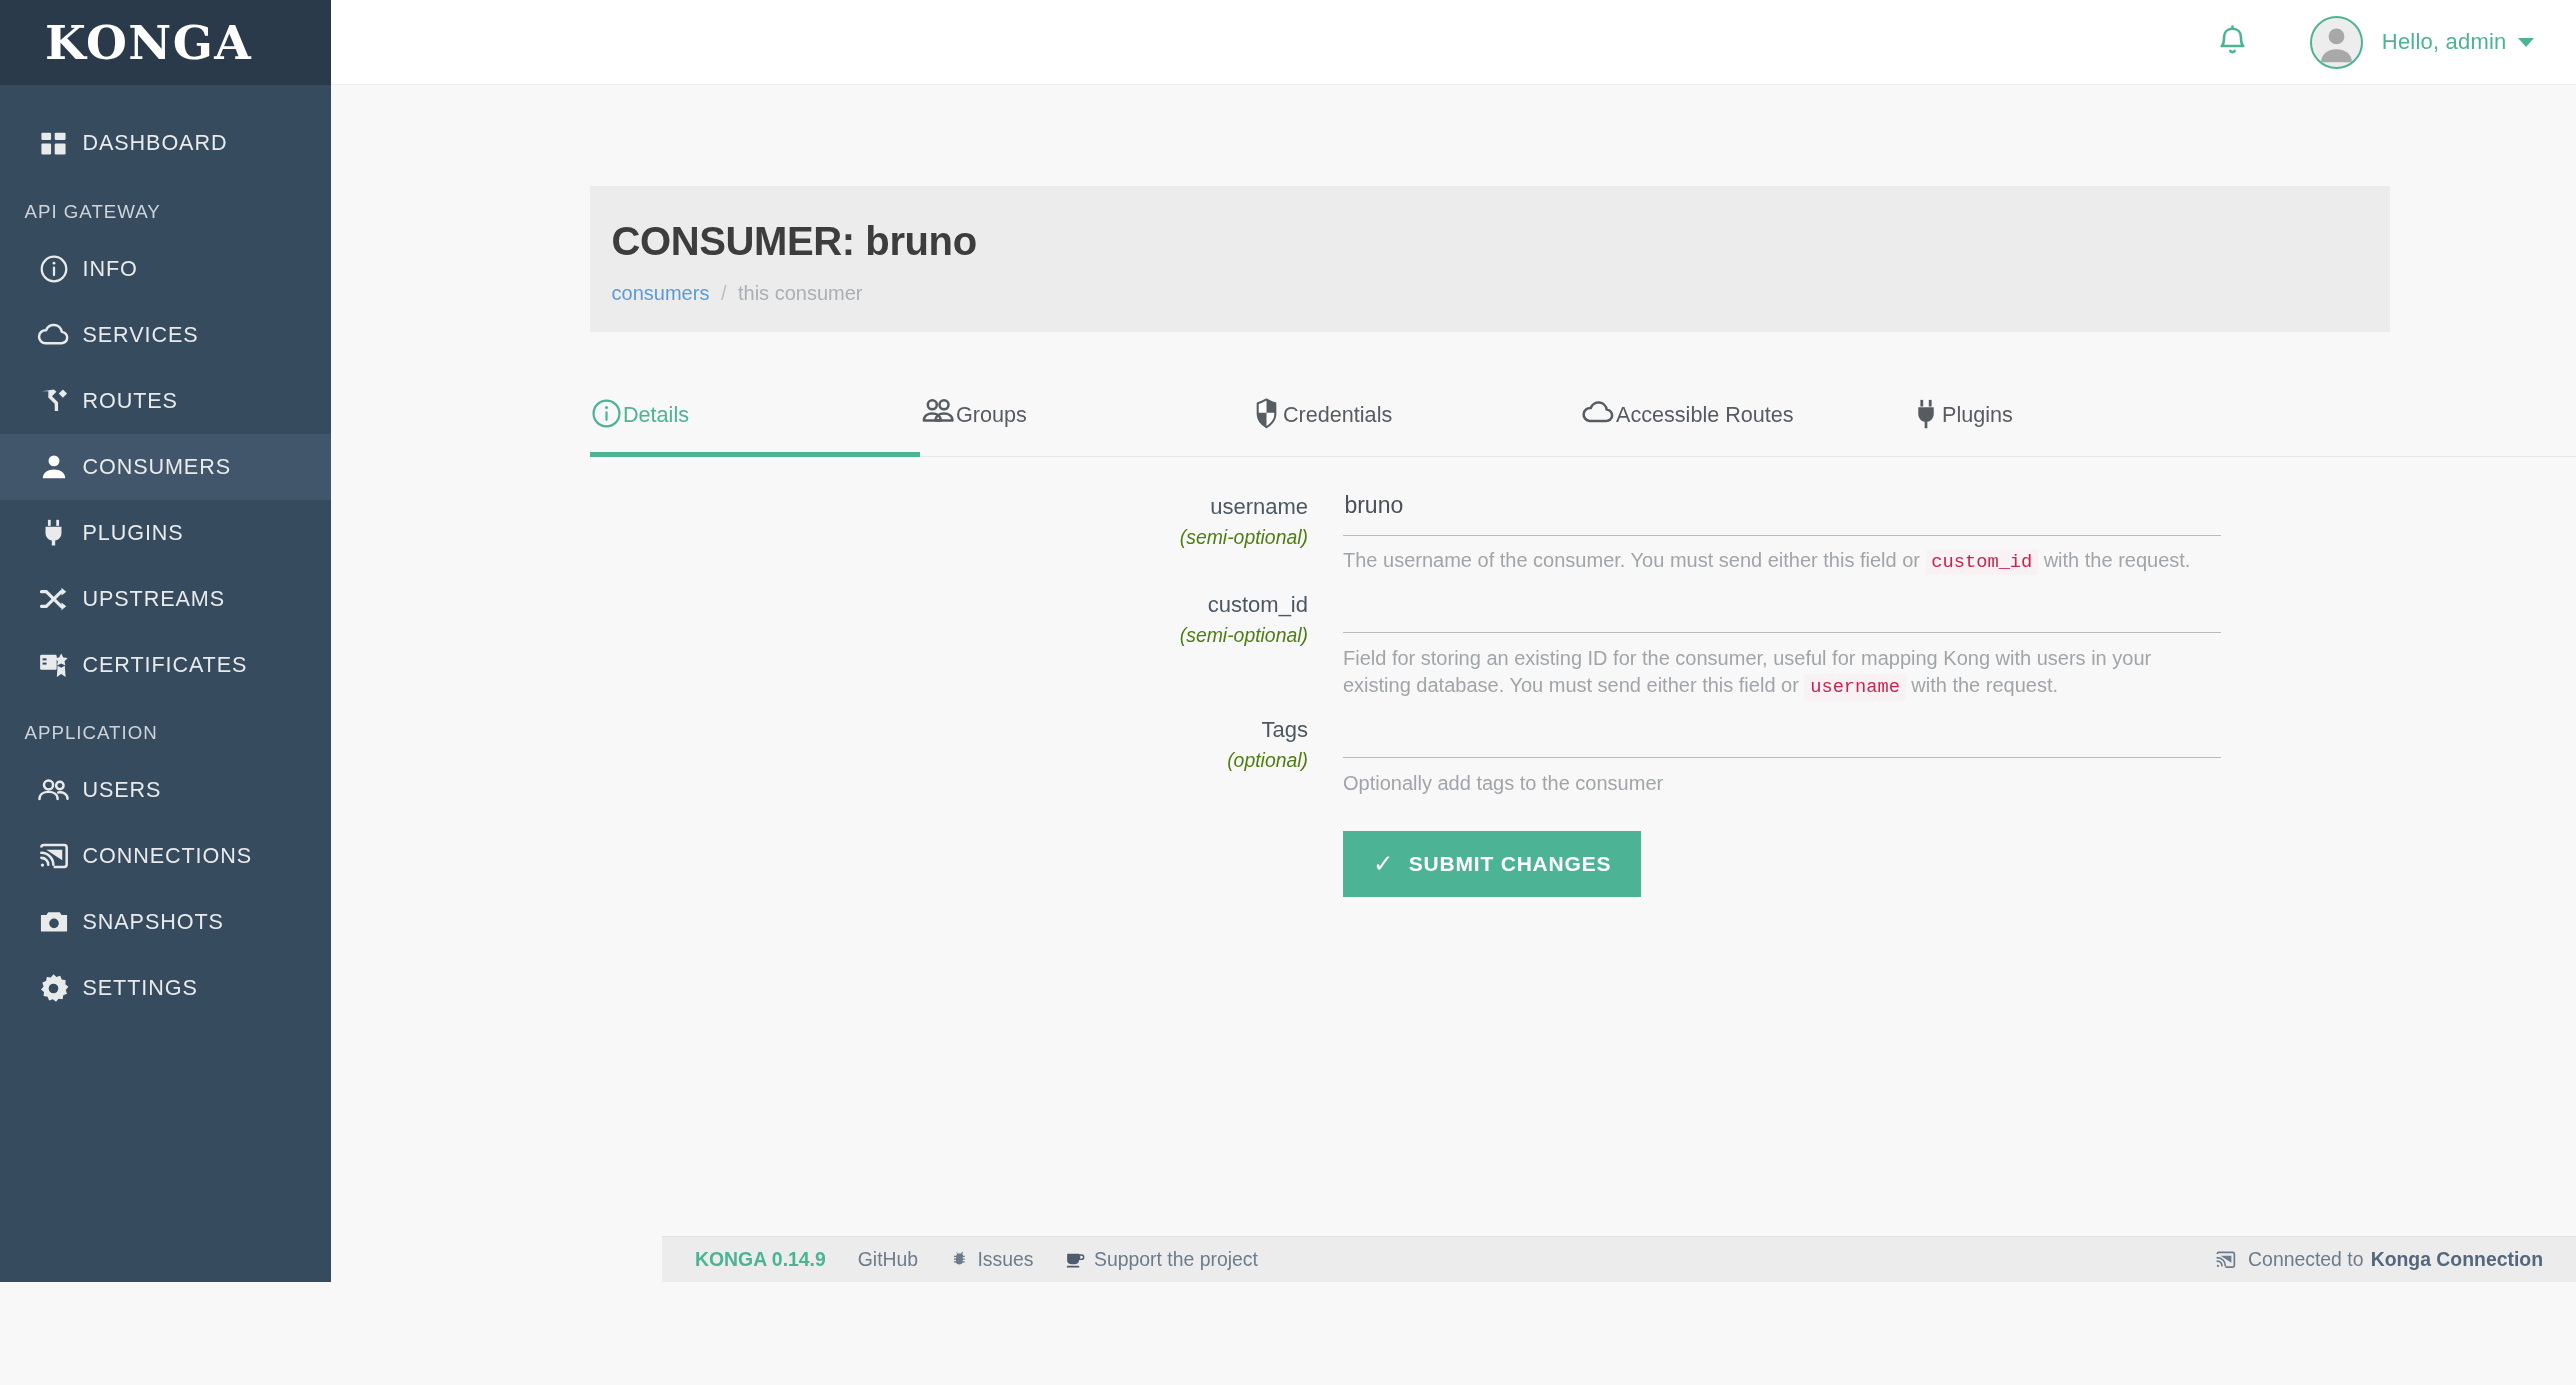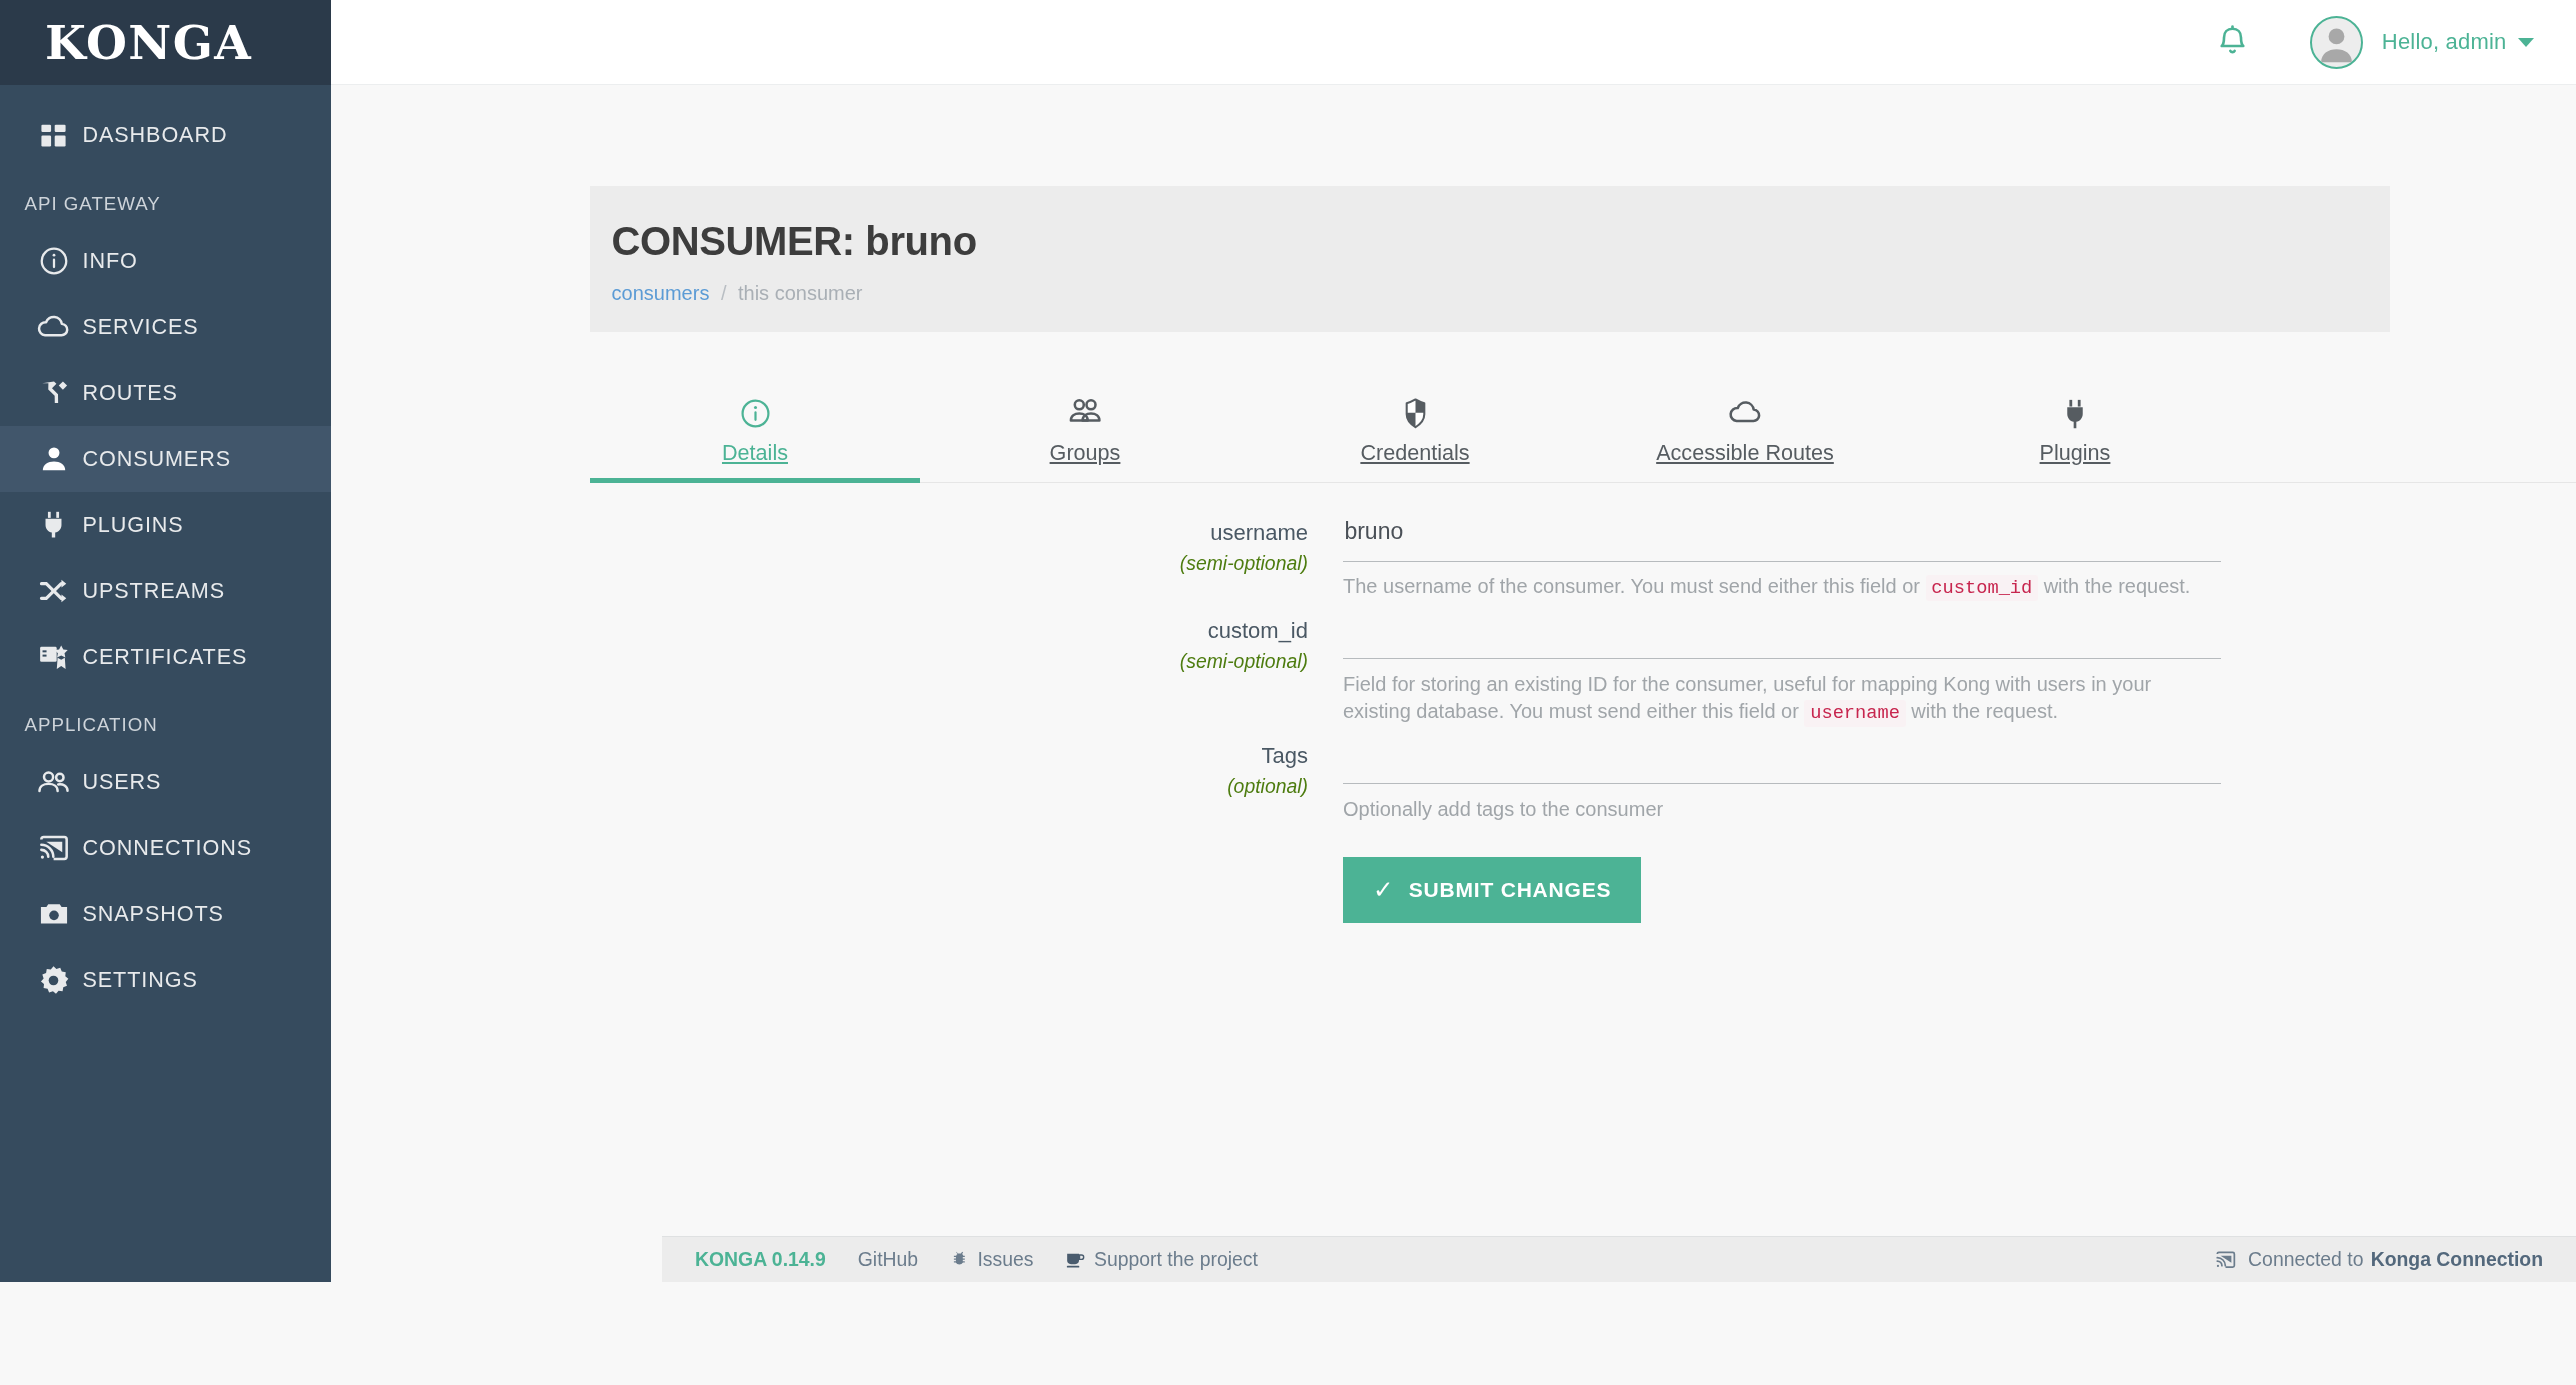--- a/index.html
+++ b/index.html
@@ -24,21 +24,21 @@
     display:flex; align-items:center;
     padding-left:45px;
   }
   .logo-text {
     font-family:"DejaVu Serif", serif;
     font-weight:bold;
     font-size:47px;
     letter-spacing:1.4px;
     color:#ffffff;
   }
-  .nav { padding-top:17px; flex:1 1 auto; }
+  .nav { padding-top:25px; flex:1 1 auto; }
   .nav-item {
     display:flex; align-items:center;
     height:66px;
     padding-left:24.5px;
     color:#e8eaec;
     font-size:21.6px;
     letter-spacing:0.9px;
     cursor:pointer;
   }
   .nav-item.active { background:#41566b; }
@@ -105,25 +105,24 @@
   .crumb-cur { color:#a9afb5; }
 
   
   .tabs {
     margin-left:223px; width:2131px;
     display:flex; border-bottom:1.4px solid #e6e6e6;
     margin-top:35px;
   }
   .tab {
     width:330px; flex:0 0 330px;
-    display:flex; flex-direction:column; align-items:center;
+    display:flex; flex-direction:row; align-items:center;
     padding:23px 0 16px 0;
     color:#565c61; font-size:21.6px; cursor:pointer;
     position:relative;
-    text-decoration:underline;
   }
   .tab .tab-icon { height:40px; display:flex; align-items:flex-end; margin-bottom:10px; }
   .tab.active { color:#4cb395; }
   .tab.active:after {
     content:""; position:absolute; left:0; right:0; bottom:-1.4px;
     height:5px; background:#4cb395;
   }
 
   
   .form { margin-left:223px; padding-top:26px; }

